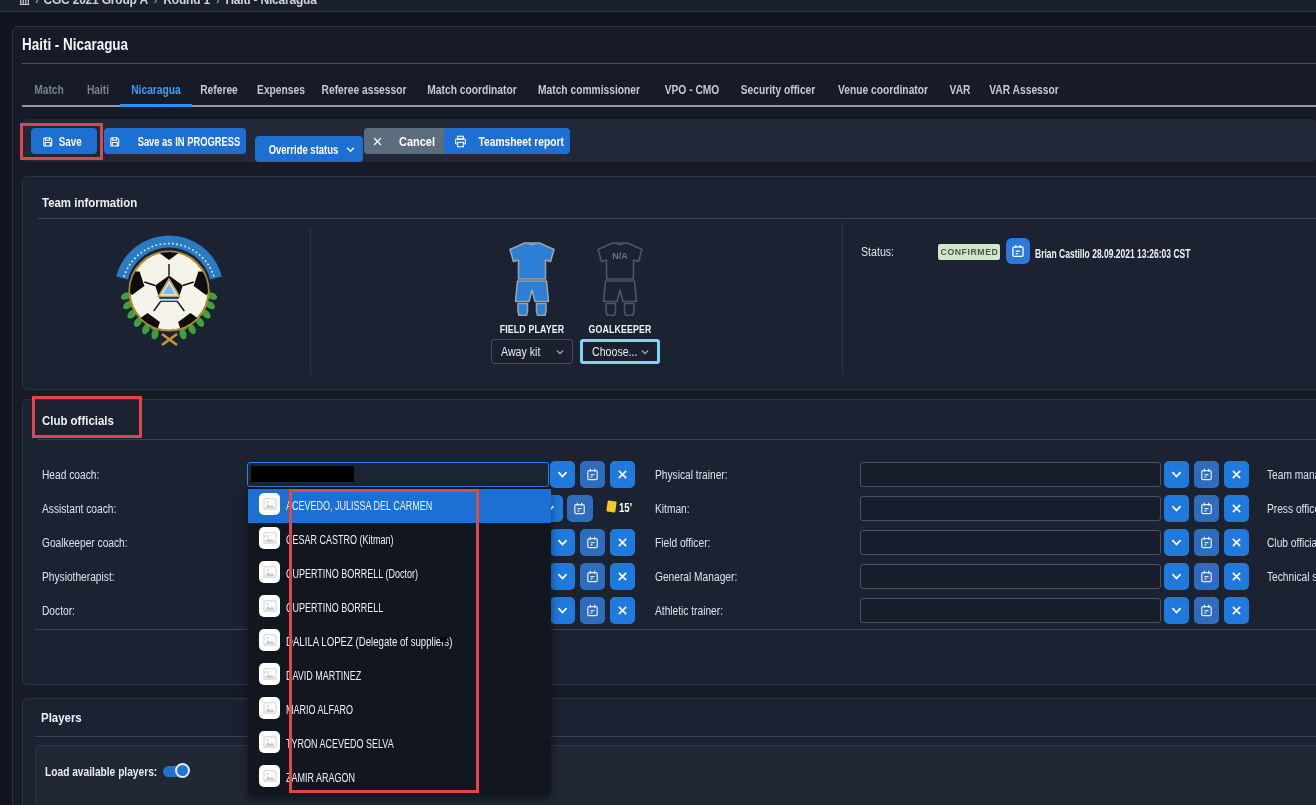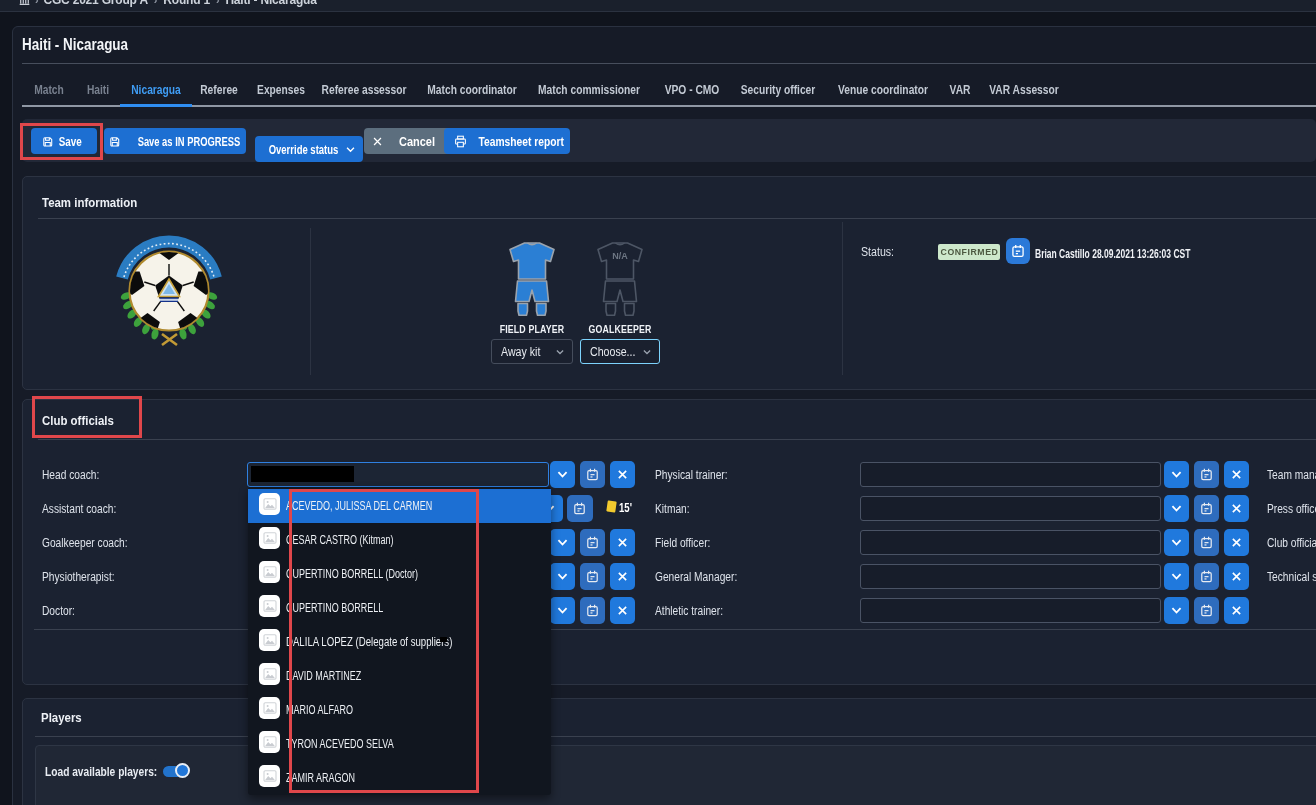--- a/index.html
+++ b/index.html
@@ -195,21 +195,21 @@
     </svg>
   </div>
   <div class="abs" style="left:532px;top:323px;transform:translateX(-50%) scaleX(.8);font-size:11px;font-weight:bold;color:#f0f3f7;letter-spacing:.2px;white-space:nowrap;">FIELD PLAYER</div>
   <div class="abs" style="left:620px;top:323px;transform:translateX(-50%) scaleX(.8);font-size:11px;font-weight:bold;color:#f0f3f7;letter-spacing:.2px;white-space:nowrap;">GOALKEEPER</div>
   <div class="abs" style="left:491px;top:339px;width:82px;height:25px;background:#1a202e;border:1px solid #454d5c;border-radius:3px;display:flex;align-items:center;">
     <span class="sx" style="margin-left:9px;font-size:12.5px;color:#e8ebf0;transform:scaleX(.85);">Away kit</span>
     <svg style="position:absolute;right:7px;" width="10" height="10" viewBox="0 0 16 16" fill="none" stroke="#9aa2ae" stroke-width="2">
         <path d="M3 5.5 L8 10.5 L13 5.5"></path>
       </svg>
   </div>
-  <div class="abs" style="left:580px;top:339px;width:80px;height:25px;background:#1a202e;border:1px solid #7dd3fc;border-radius:3px;display:flex;align-items:center;">
+  <div class="abs" style="left:580px;top:339px;width:80px;height:25px;background:#1a202e;border:3px solid #7dd3fc;border-radius:3px;display:flex;align-items:center;">
     <span class="sx" style="margin-left:9px;font-size:12.5px;color:#e8ebf0;transform:scaleX(.85);">Choose...</span>
     <svg style="position:absolute;right:7px;" width="10" height="10" viewBox="0 0 16 16" fill="none" stroke="#9aa2ae" stroke-width="2">
         <path d="M3 5.5 L8 10.5 L13 5.5"></path>
       </svg>
   </div>
 
   <div class="lbl" style="left:861px;top:245px;font-size:12.5px;">Status:</div>
   <div class="abs" style="left:938px;top:244px;width:62px;height:15.5px;background:#cde8cb;border-radius:2px;display:flex;align-items:center;justify-content:center;">
     <span style="font-size:9.5px;font-weight:bold;color:#4c5840;letter-spacing:.6px;transform:scaleX(.92);">CONFIRMED</span>
   </div>

